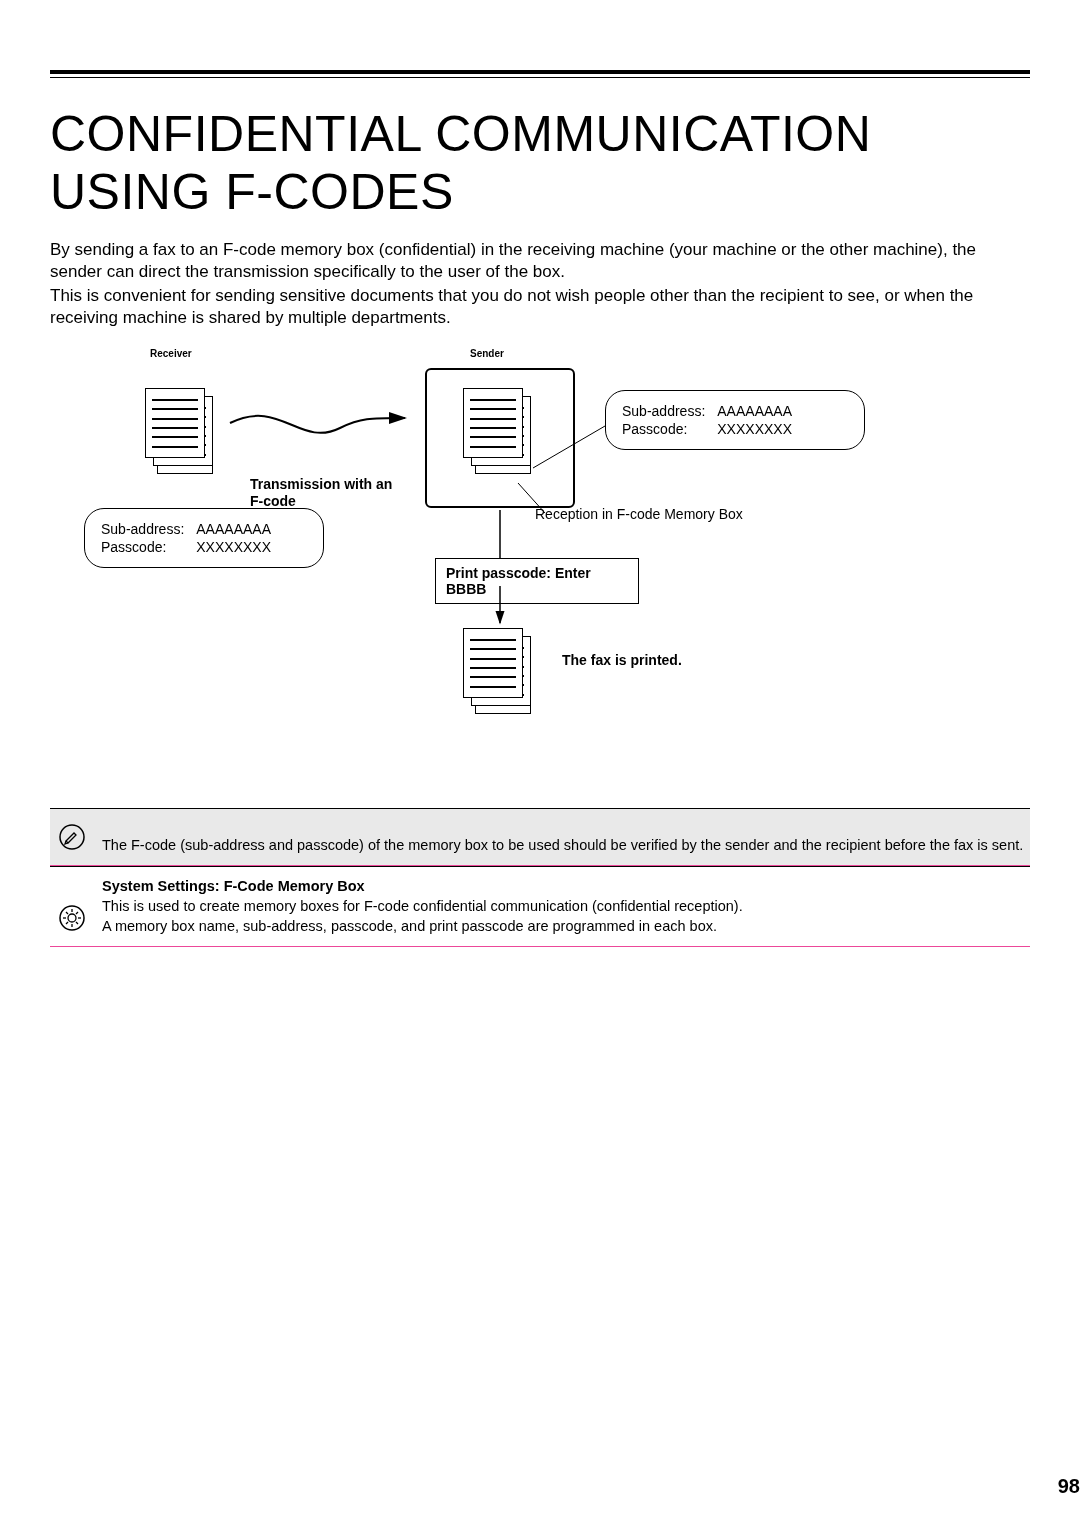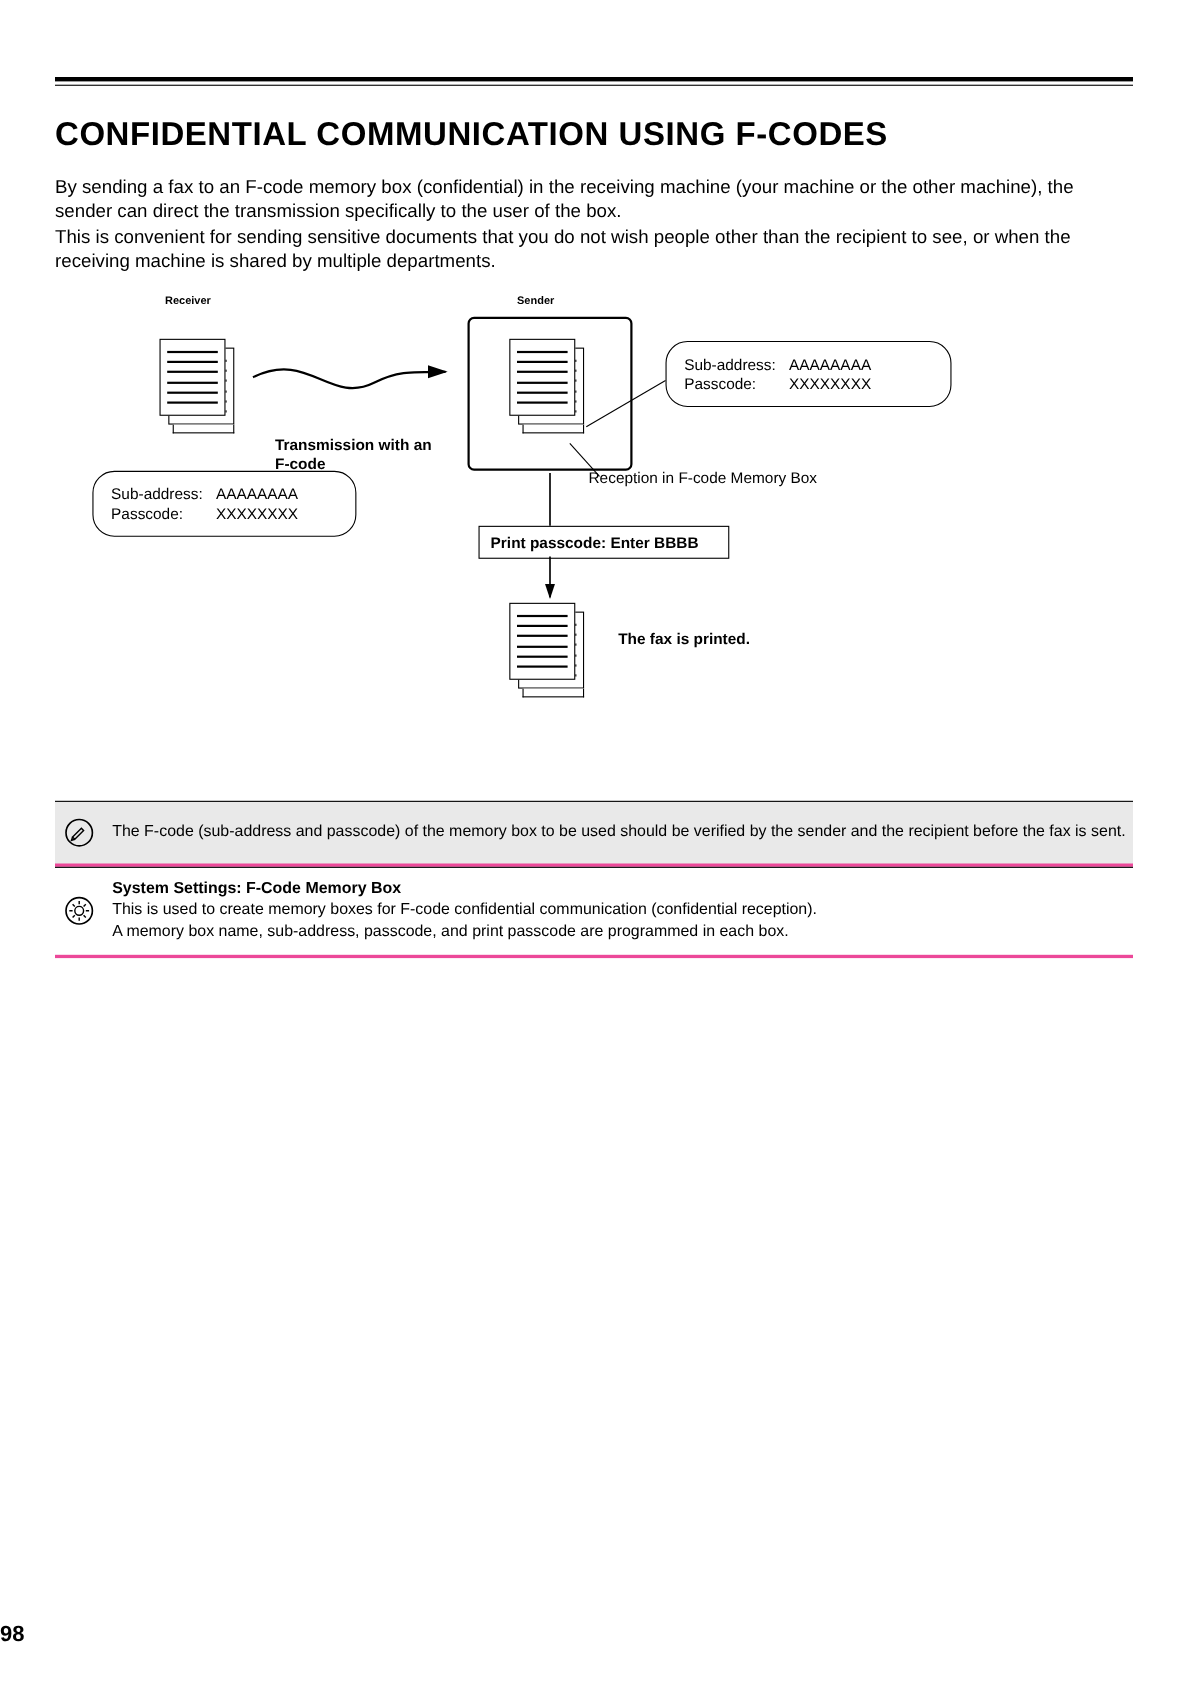--- a/index.html
+++ b/index.html
@@ -18,22 +18,22 @@
     top: 70px;
     bottom: 60px;
   }
   .rule-double {
     border-top: 4px solid #000;
     border-bottom: 1px solid #000;
     height: 8px;
     margin-bottom: 12px;
   }
   h1 {
-    font-size: 30px;
-    font-weight: bold;
+    font-size: 50px;
+    font-weight: normal;
     letter-spacing: 0.5px;
     line-height: 1.15;
     margin-bottom: 18px;
     margin-top: 28px;
   }
   .intro p {
     font-size: 17px;
     line-height: 1.3;
     margin-bottom: 2px;
   }
@@ -100,21 +100,21 @@
 
   .reception-lbl {
     position: absolute;
     left: 485px; top: 158px;
     font-size: 14px;
   }
 
   .passbox {
     position: absolute;
     left: 385px; top: 210px;
-    width: 228px;
+    width: 204px;
     border: 1px solid #000;
     padding: 6px 10px;
     font-size: 14px;
     font-weight: bold;
     background: #fff;
   }
 
   .printed-lbl {
     position: absolute;
     left: 512px; top: 304px;
@@ -133,42 +133,42 @@
 
   
   .svg-over {
     position: absolute;
     left: 0; top: 0;
     width: 100%; height: 100%;
     pointer-events: none;
   }
   .note {
     display: flex;
-    align-items: center;
+    align-items: flex-end;
     gap: 12px;
     padding: 10px 4px;
     border-top: 1px solid #000;
-    border-bottom: 3px solid #ec4899;
+    border-bottom: 1px solid #ec4899;
   }
   .note.info { background: #e9e9e9; }
   .note .icon {
     flex: 0 0 36px;
     height: 36px;
     display: flex;
     align-items: center;
     justify-content: center;
   }
   .note .txt { font-size: 14.5px; line-height: 1.35; }
   .note .txt .b { font-weight: bold; }
 
   .page-num {
     position: absolute;
     bottom: 30px;
     left: 0; right: 0;
-    text-align: left;
+    text-align: right;
     font-weight: bold;
     font-size: 20px;
   }
 </style>
 </head>
 <body>
 
 <div class="page">
   <div class="rule-double"></div>
 

